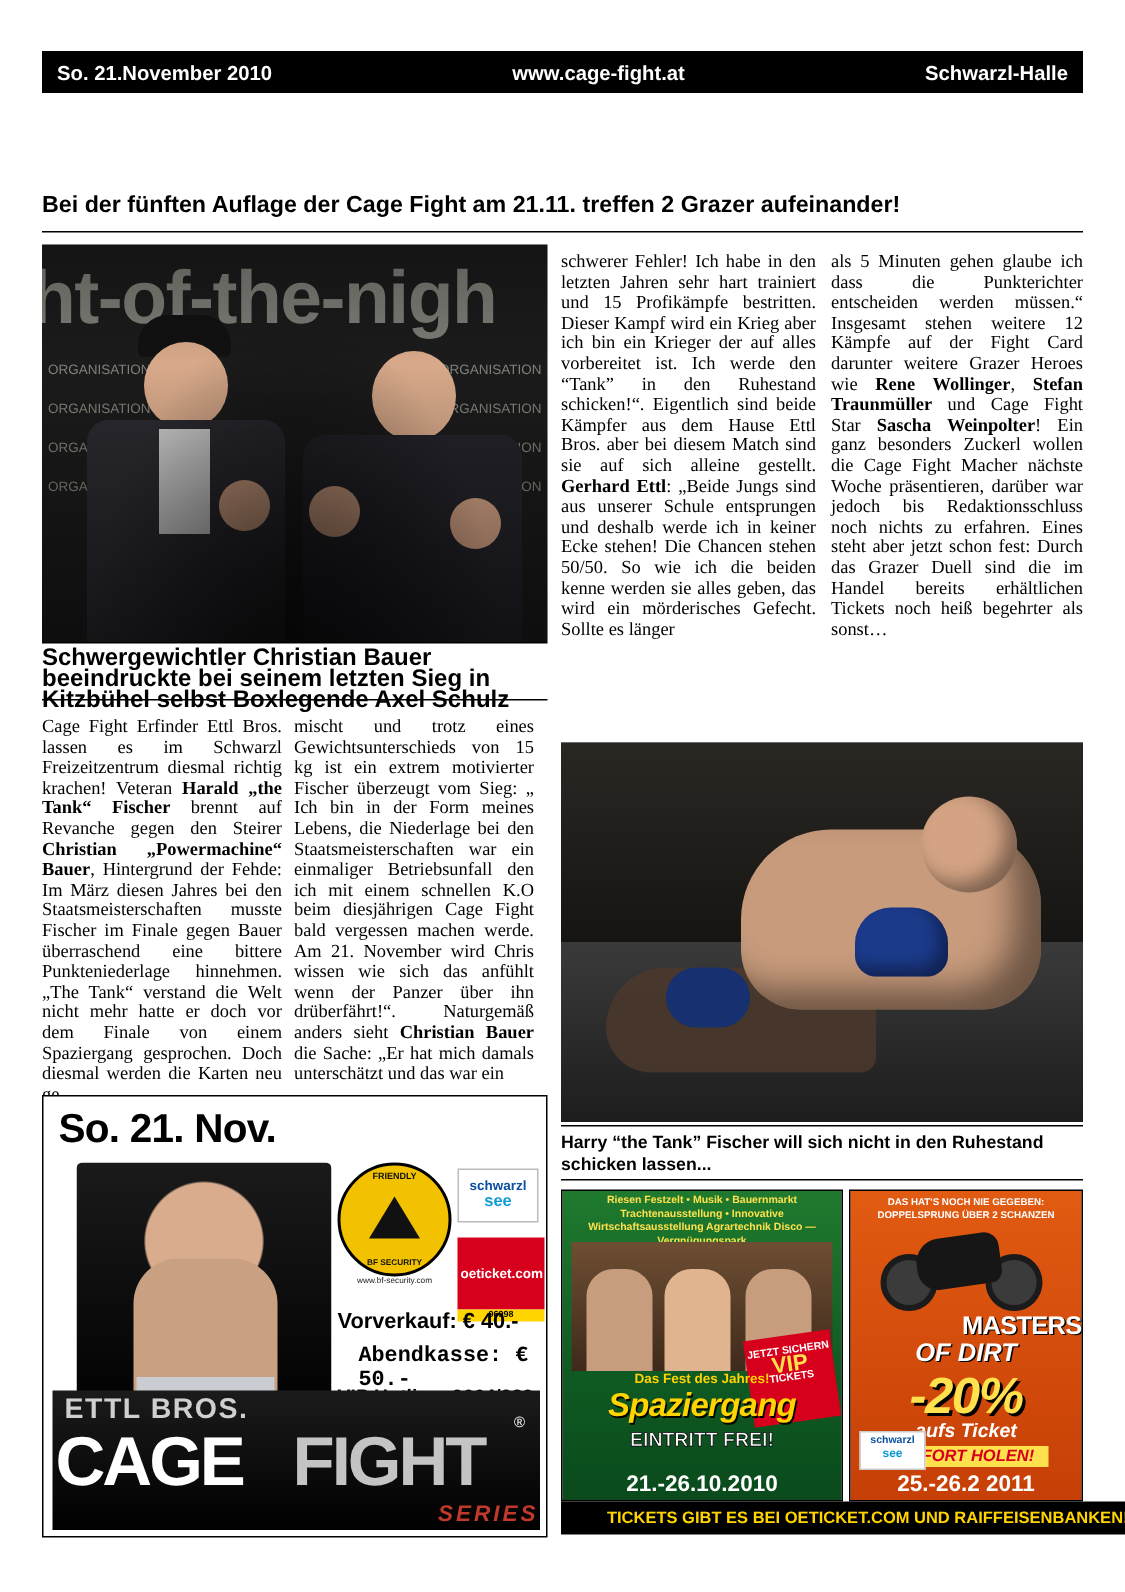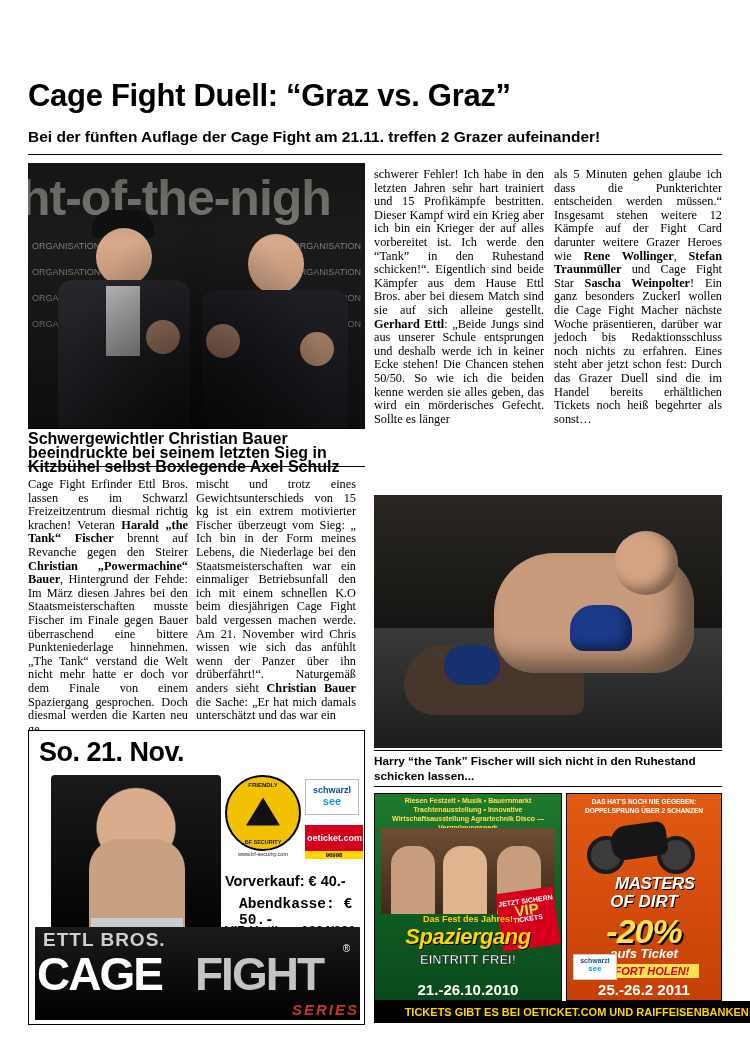--- a/index.html
+++ b/index.html
@@ -460,21 +460,21 @@
     left: 276px; top: 94px;
     width: 58px;
     text-align: center;
   }
   .oeticket .ticket-box {
     background: #d6001c;
     color: #fff;
     font-family: "Liberation Sans", sans-serif;
     font-weight: bold;
     font-size: 9px;
-    padding: 8px 2px;
+    padding: 19px 2px;
     line-height: 10px;
   }
   .oeticket .ticket-sub {
     background: #ffd400;
     color: #000;
     font-family: "Liberation Sans", sans-serif;
     font-weight: bold;
     font-size: 6px;
     padding: 1px;
   }
@@ -638,29 +638,27 @@
     position: absolute;
     left: 28px; top: 2px;
     width: 56px; height: 34px;
     background: #161616;
     border-radius: 16px 10px 8px 14px;
     transform: rotate(-8deg);
   }
   .ad-dirt .masters {
     position: absolute;
     left: 0; right: 0; top: 80px;
-    text-align: left;
-    font-family: "Liberation Sans", sans-serif;
-    font-weight: bold;
-    font-style: italic;
+    text-align: right;
+    font-family: "Liberation Sans", sans-serif;
+    font-weight: bold;
     font-size: 17px;
     color: #fff;
     text-shadow: 1px 1px 0 #000;
     letter-spacing: -0.5px;
-    margin-left: 48px;
   }
   .ad-dirt .ofdirt {
     position: absolute;
     left: 0; right: 0; top: 98px;
     text-align: center;
     font-family: "Liberation Sans", sans-serif;
     font-weight: bold;
     font-style: italic;
     font-size: 17px;
     color: #fff;
@@ -744,22 +742,26 @@
     align-items: center;
     justify-content: center;
     box-sizing: border-box;
   }
 </style>
 </head>
 <body>
 
 <div class="page">
 
-
-  <div class="headline">Cage Fight Duell: “Graz vs. Graz”</div>
+  <div class="topbar">
+    <span class="left">So. 21.November 2010</span>
+    <span class="center">www.cage-fight.at</span>
+    <span class="right">Schwarzl-Halle</span>
+  </div>
+
   <div class="subheadline">Bei der fünften Auflage der Cage Fight am 21.11. treffen 2 Grazer aufeinander!</div>
   <div class="rule-under-sub"></div>
 
   <div class="photo-top">
     <div class="bg-letters">ht-of-the-nigh</div>
     <div class="bg-rows">ORGANISATION<br>ORGANISATION<br>ORGANISATION<br>ORGANISATION</div>
     <div class="bg-rows2">ORGANISATION<br>ORGANISATION<br>ORGANISATION<br>ORGANISATION</div>
     <div class="fig figA">
       <div class="cap" style="left:42px; top:2px; width:62px; height:28px;"></div>
       <div class="head" style="left:46px; top:20px; width:56px; height:58px;"></div>

